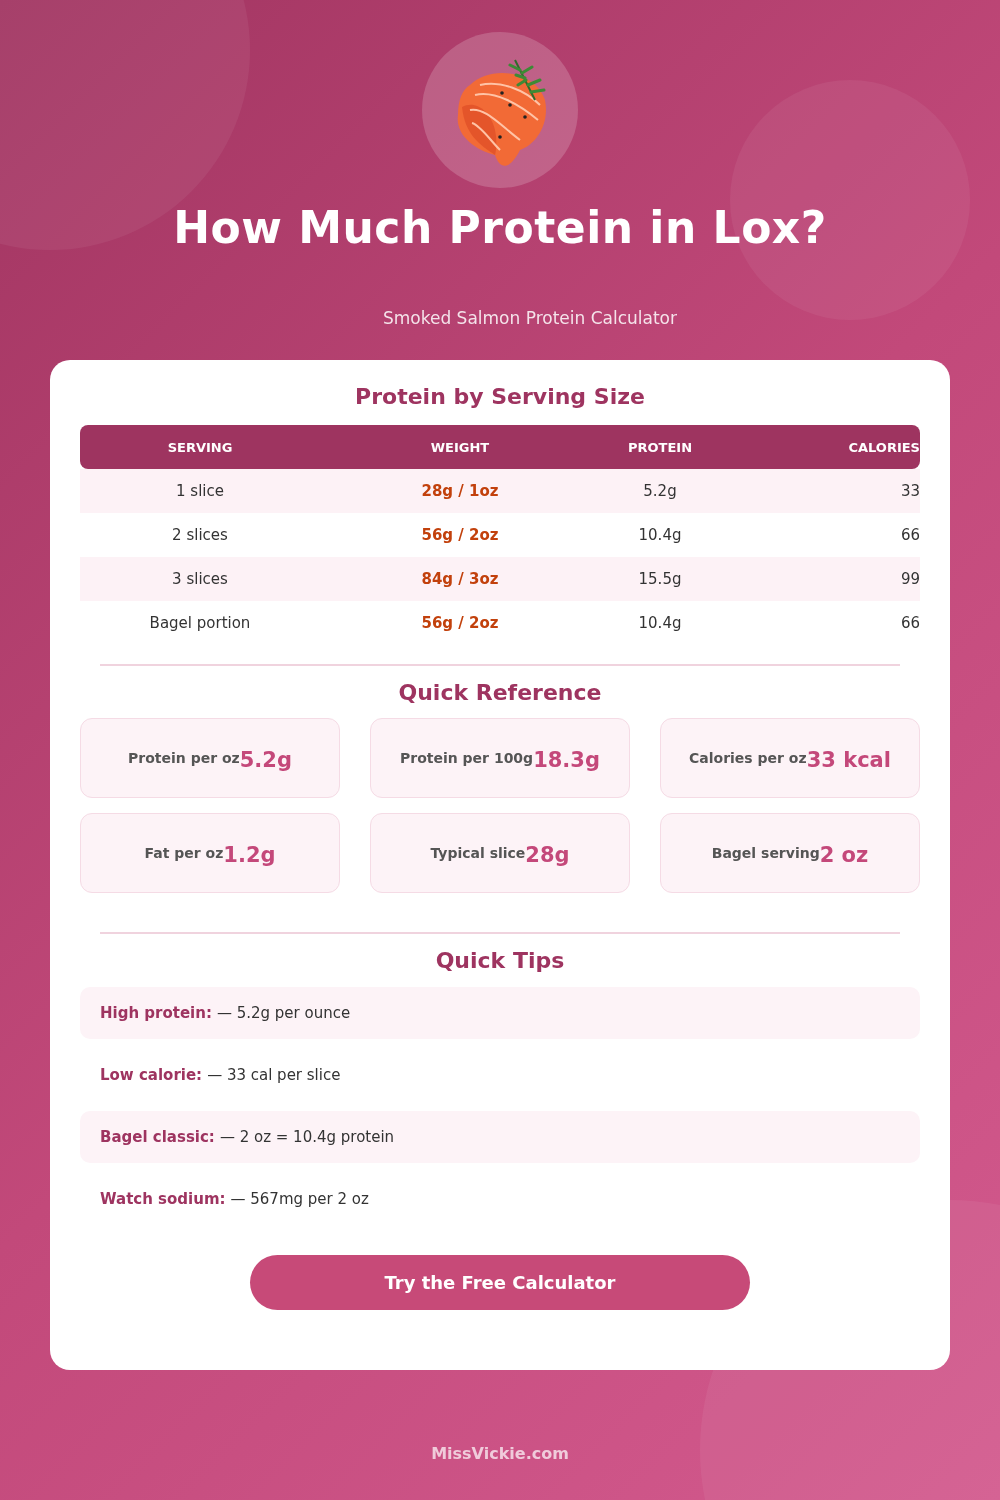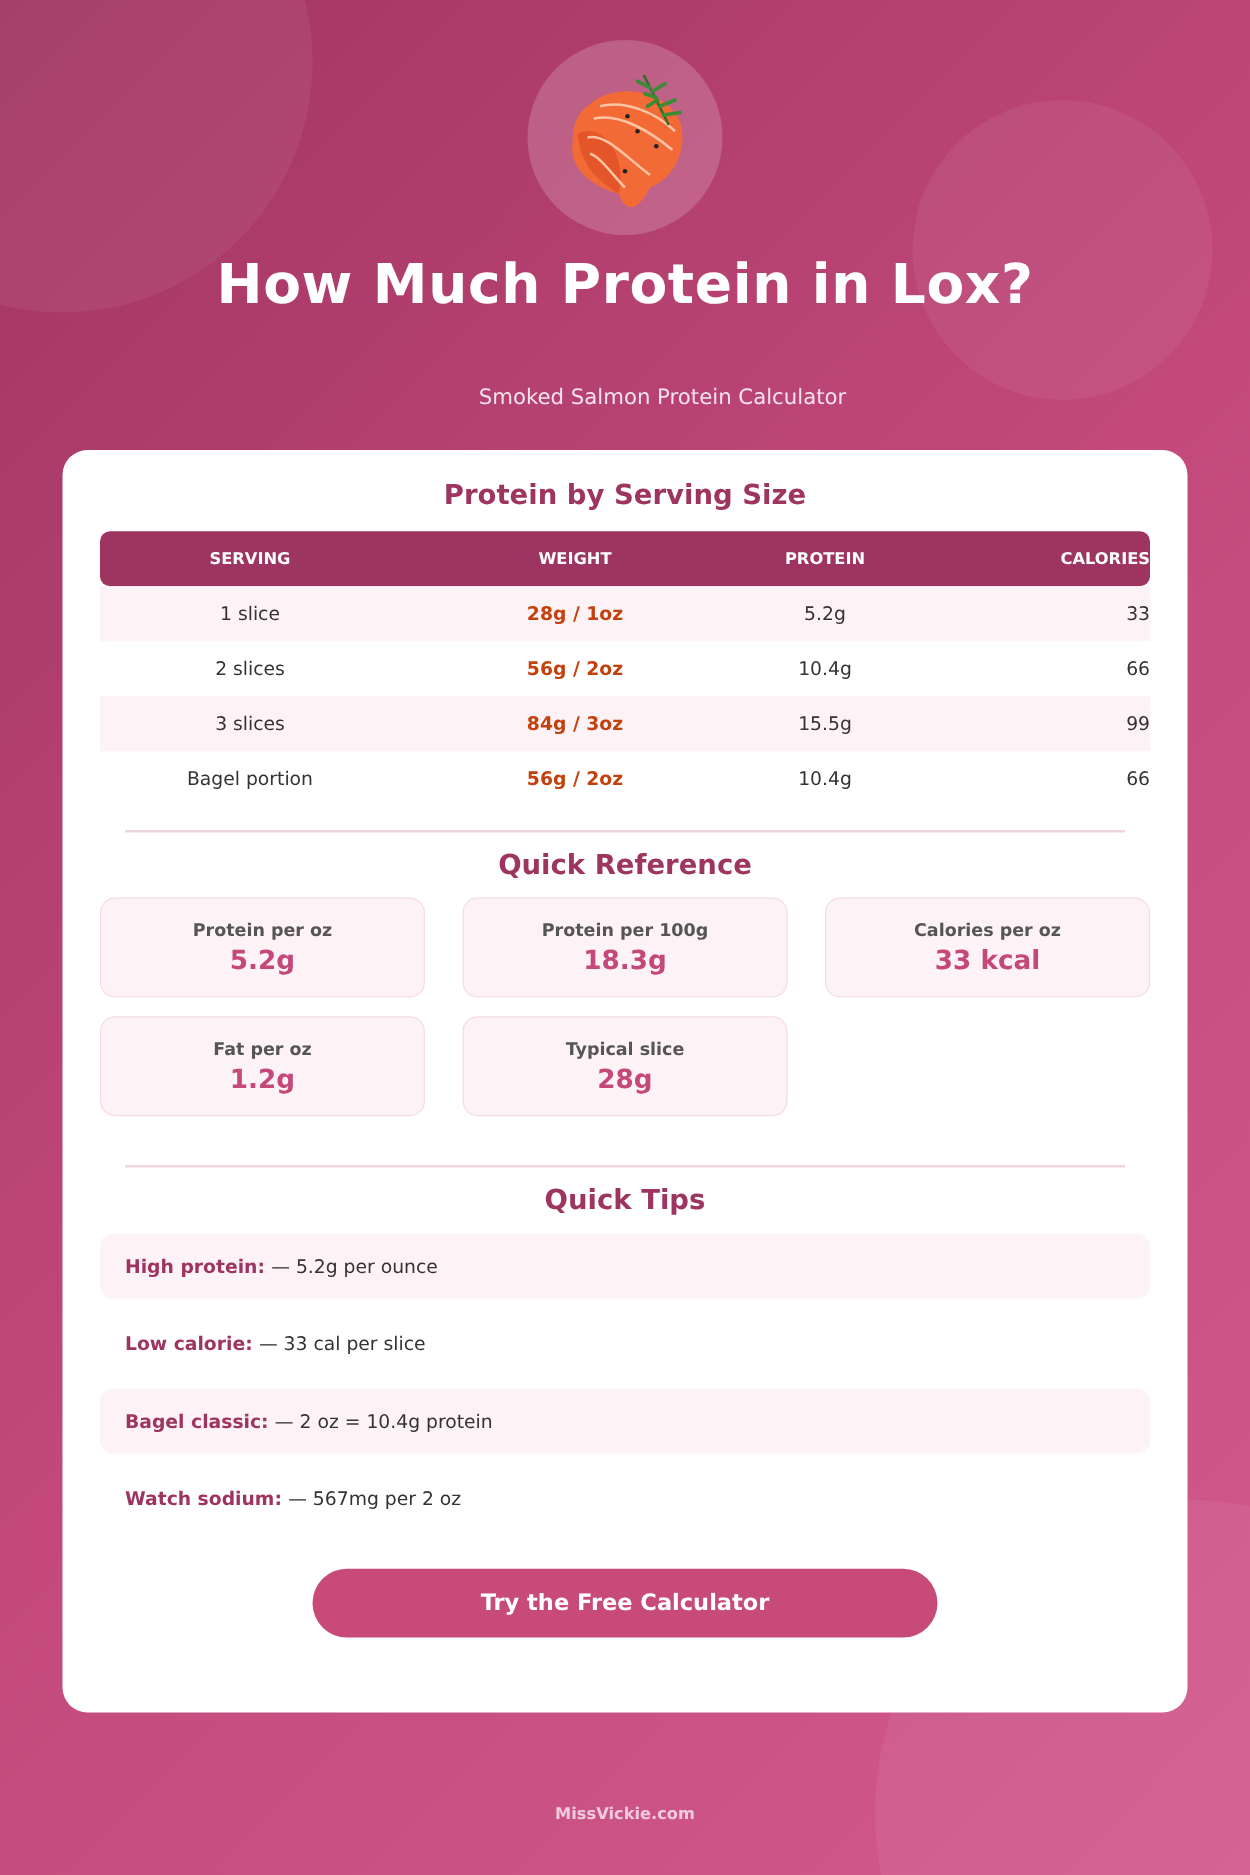--- a/index.html
+++ b/index.html
@@ -56,42 +56,42 @@
     .d2 { top: 572px; }
     .st-2 { position: absolute; left: 0; width: 900px; top: 320px; }
     .st-3 { position: absolute; left: 0; width: 900px; top: 588px; }
 
     .ref-grid {
       position: absolute; left: 30px; top: 358px; width: 840px;
       display: grid; grid-template-columns: 260px 260px 260px; column-gap: 30px; row-gap: 15px;
     }
     .ref-card {
       height: 80px; border: 1.5px solid #f5dbe5; border-radius: 12px; background: #fdf3f7;
-      display: flex; flex-direction: column; align-items: center; justify-content: center;
+      display: flex; flex-direction: row; align-items: center; justify-content: center;
     }
     .ref-label { font-size: 14px; font-weight: bold; color: #555; }
     .ref-value { font-size: 21px; font-weight: bold; color: #c4487a; margin-top: 3px; }
 
     .tips { position: absolute; left: 30px; top: 627px; width: 840px; }
     .tip {
       height: 52px; display: flex; align-items: center; padding-left: 20px;
       font-size: 15px; color: #333; border-radius: 10px; margin-bottom: 10px;
     }
     .tip.alt { background: #fdf3f7; }
     .tip-key { font-weight: bold; color: #9e3460; margin-right: 5px; }
 
     .cta {
       position: absolute; left: 200px; top: 895px; width: 500px; height: 55px;
       border-radius: 28px; background: #c74a78; color: #fff; border: none;
       font-family: "DejaVu Sans", sans-serif; font-weight: bold; font-size: 18px;
       display: flex; align-items: center; justify-content: center; cursor: pointer;
     }
     .footer {
       position: absolute; left: 0; top: 1444px; width: 1000px; text-align: center;
-      color: rgba(255,255,255,0.7); font-weight: bold; font-size: 13px;
+      color: rgba(255,255,255,0.7); font-weight: bold; font-size: 16px;
     }
   </style>
 </head>
 <body>
 
 <div class="deco deco-1"></div>
 <div class="deco deco-2"></div>
 <div class="deco deco-3"></div>
 
 <div class="hero-icon">
@@ -167,20 +167,24 @@
       <div class="ref-value">33 kcal</div>
     </div>
     <div class="ref-card">
       <div class="ref-label">Fat per oz</div>
       <div class="ref-value">1.2g</div>
     </div>
     <div class="ref-card">
       <div class="ref-label">Typical slice</div>
       <div class="ref-value">28g</div>
     </div>
+    <div class="ref-card">
+      <div class="ref-label">Bagel serving</div>
+      <div class="ref-value">2 oz</div>
+    </div>
   </div>
 
   <div class="divider d2"></div>
   <h2 class="section-title st-3">Quick Tips</h2>
 
   <div class="tips">
     <div class="tip alt">
       <span class="tip-key">High protein:</span>
       <span>— 5.2g per ounce</span>
     </div>

